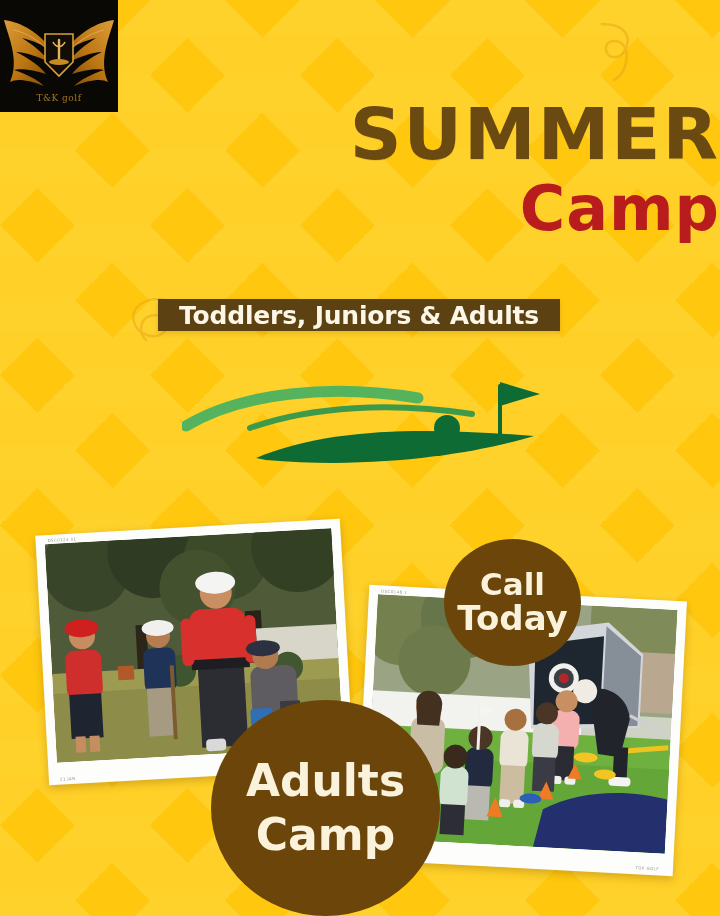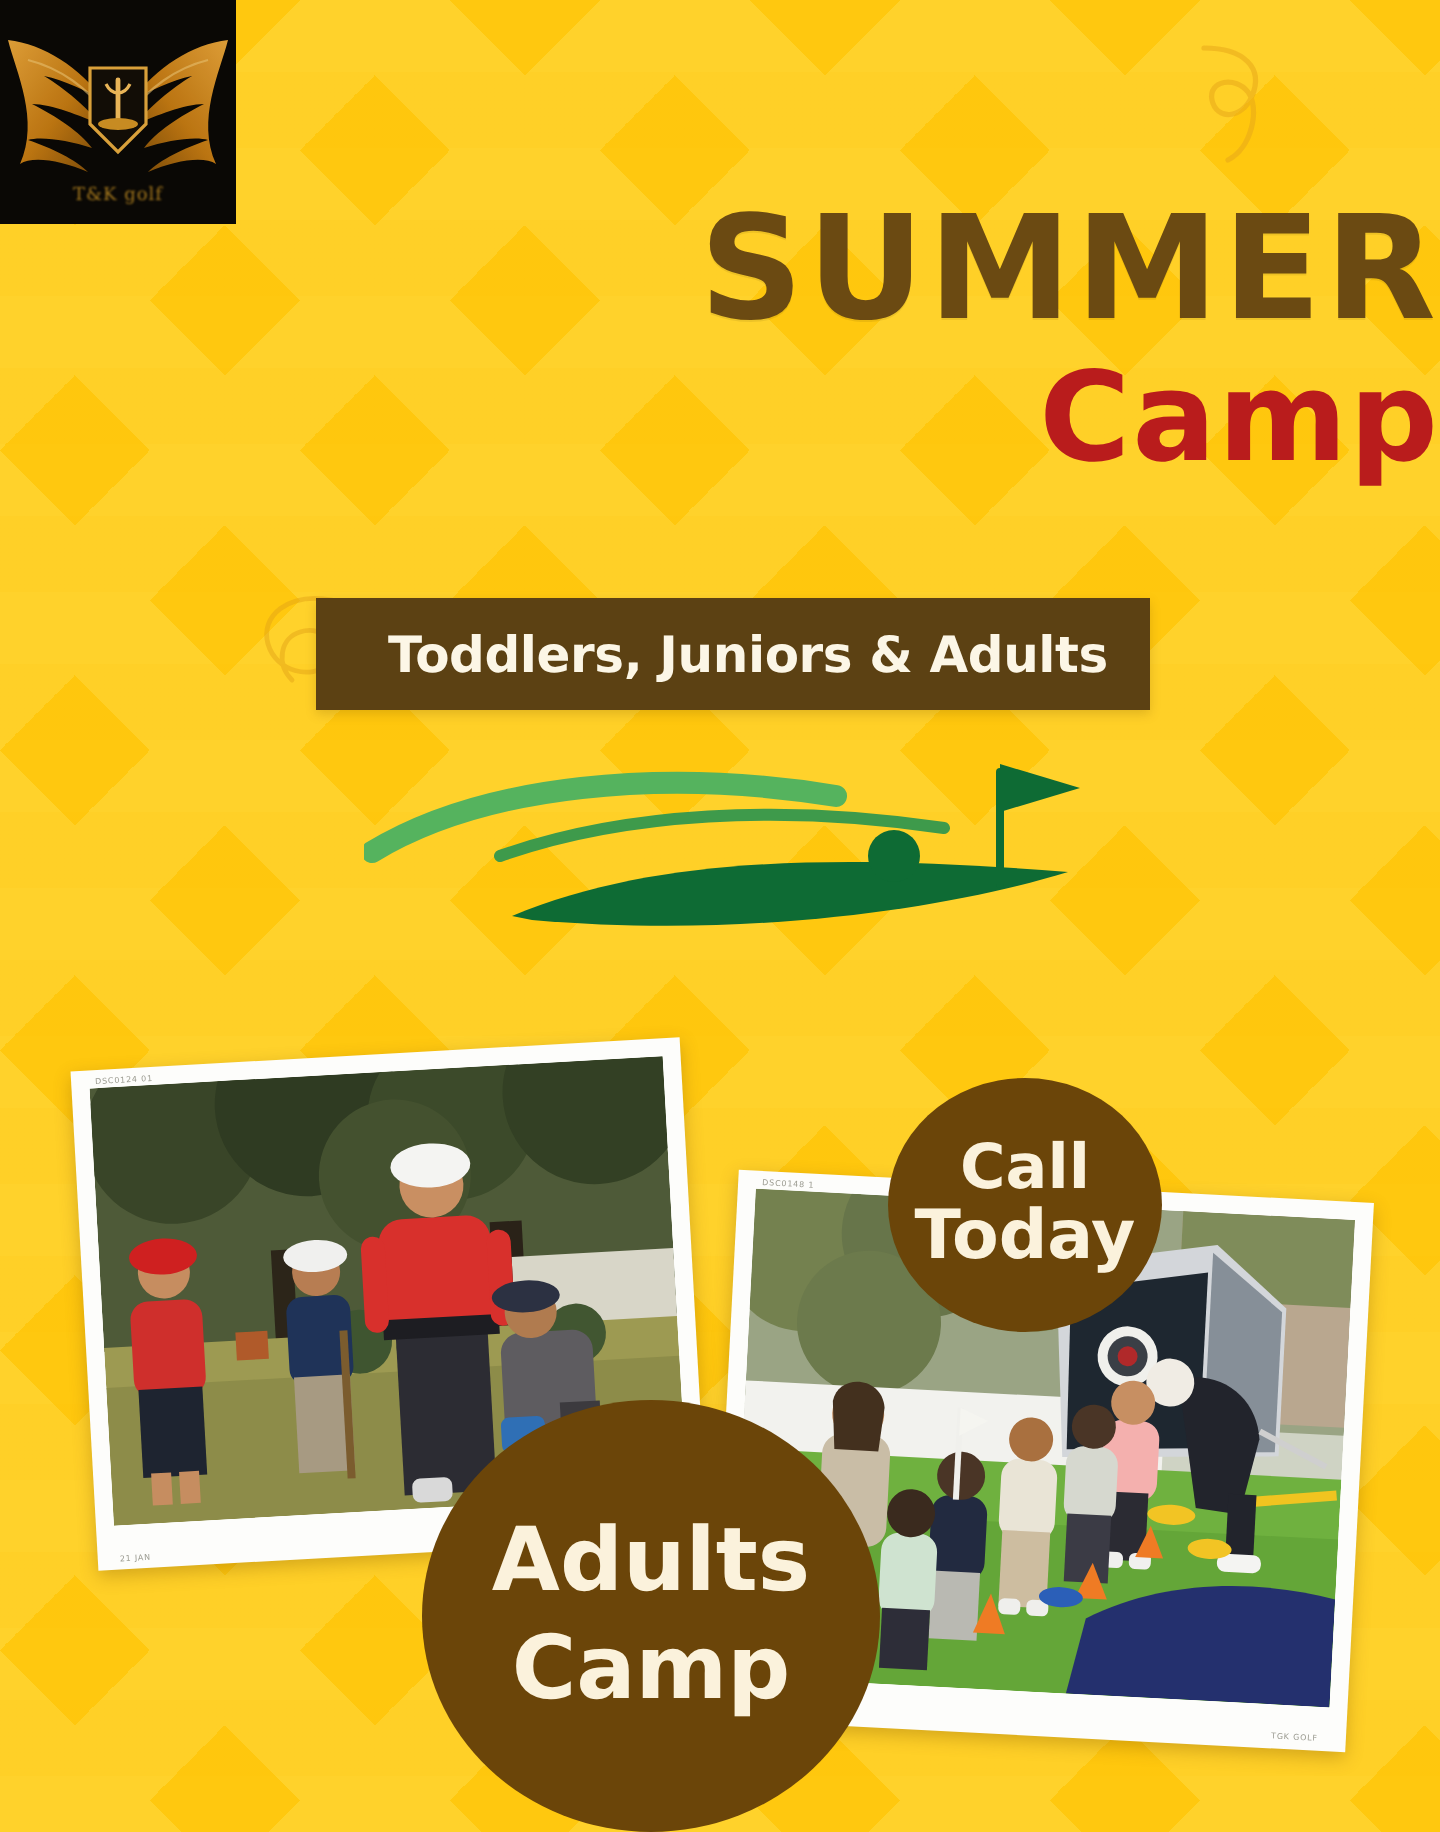--- a/index.html
+++ b/index.html
@@ -58,25 +58,24 @@
     text-shadow:0 1px 0 rgba(0,0,0,.07);
   }
   .headline .camp{
     display:block;margin-top:8px;
     font-family:"DejaVu Sans",sans-serif;
     font-weight:bold;font-size:62px;letter-spacing:1px;
     color:#b91c1c;
   }
   
   .subtitle-banner{
-    position:absolute;left:158px;top:299px;width:402px;height:56px;
+    position:absolute;left:158px;top:299px;width:402px;height:32px;
     background:#5C4113;
     display:flex;align-items:center;justify-content:center;
     box-shadow:0 2px 5px rgba(120,80,0,.22);
-    padding-left:15px;
   }
   .subtitle-banner span{
     font-family:"DejaVu Sans",sans-serif;
     font-weight:bold;font-size:25px;letter-spacing:-0.2px;
     color:#FCF6E6;white-space:nowrap;
   }
   
   .golf-graphic{position:absolute;left:182px;top:368px;width:360px;height:112px;}
   
   .photo{

